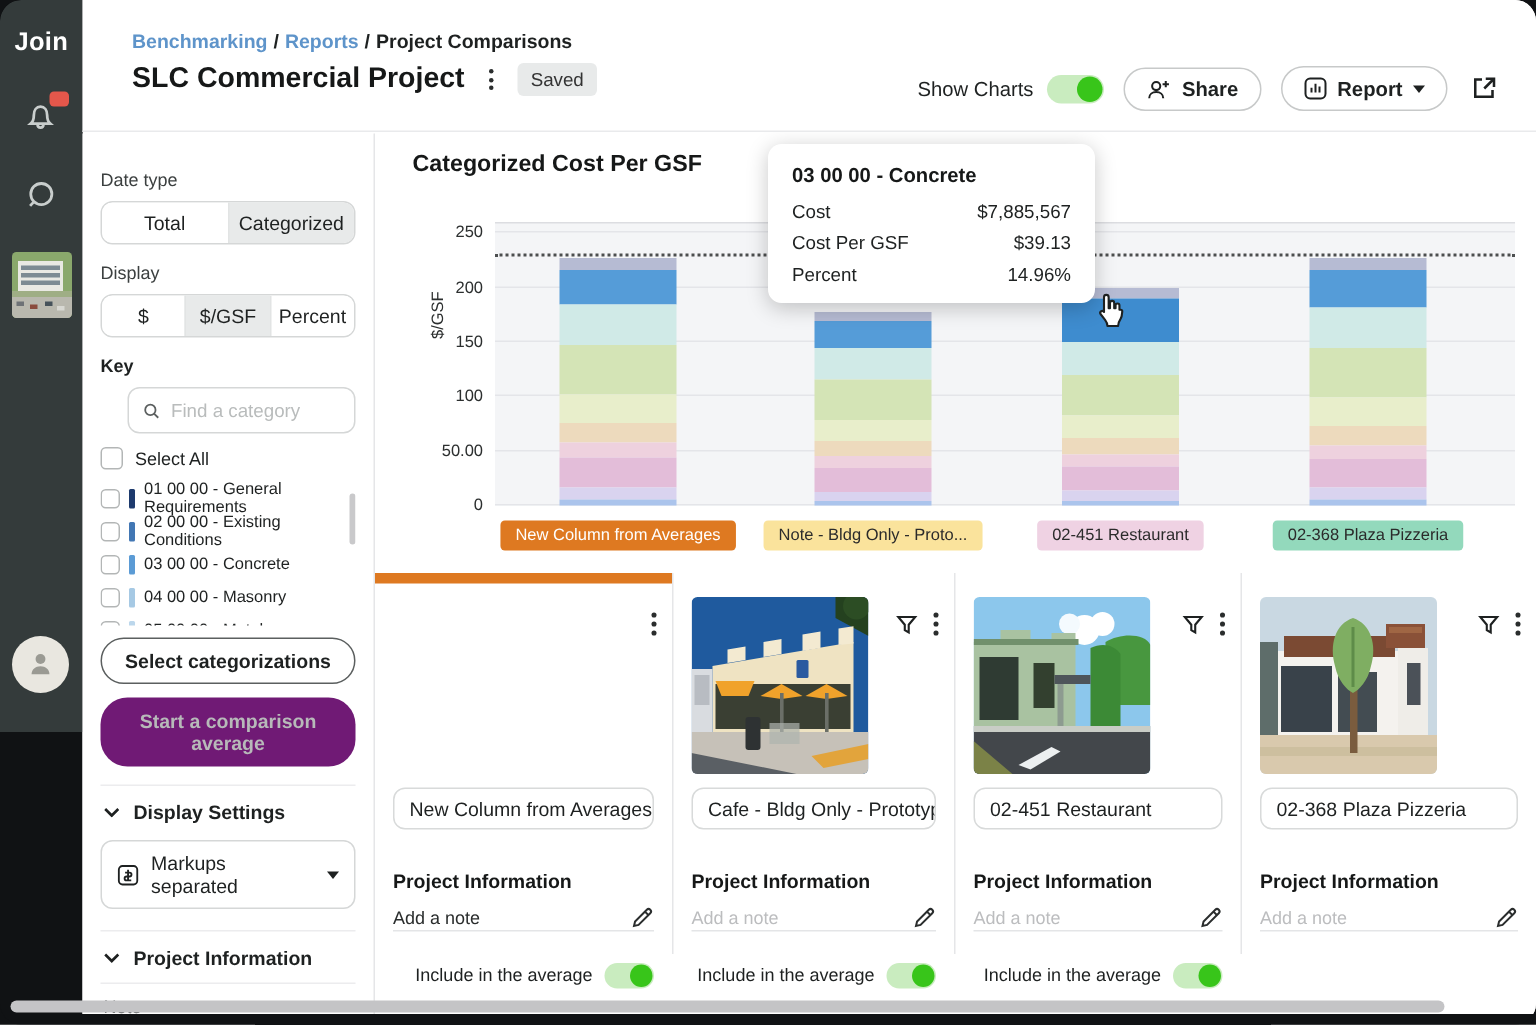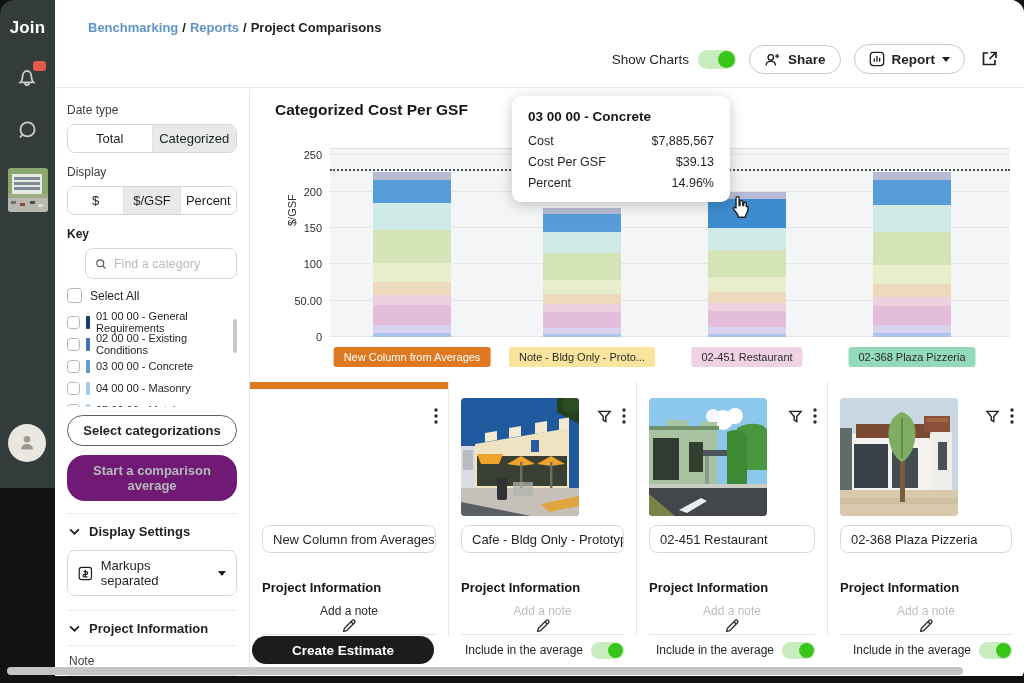--- a/index.html
+++ b/index.html
@@ -28,21 +28,21 @@
   .header-right { position:absolute; right:24px; top:44px; display:flex; align-items:center; gap:13px; }
   .show-charts { display:flex; align-items:center; gap:9px; font-size:13.5px; color:#1e2121; }
   .toggle { position:relative; width:38px; height:19px; border-radius:10px; background:#c9ecbf; cursor:pointer; flex:none; }
   .toggle i { position:absolute; right:1px; top:1px; width:17px; height:17px; border-radius:50%; background:#38c51a; }
   .toggle.sm { width:33px; height:17px; }
   .toggle.sm i { width:15px; height:15px; }
   .pill-btn { display:flex; align-items:center; gap:7px; border:1.5px solid #c7c9c9; border-radius:17px; padding:6px 14px; font-size:13.5px; font-weight:700; color:#1e2121; background:#fff; cursor:pointer; }
   .caret { width:0; height:0; border-left:4.5px solid transparent; border-right:4.5px solid transparent; border-top:5.5px solid #1e2121; }
 
   
-  .sidebar { position:absolute; left:55px; top:89px; width:195px; height:587px; background:#fff; border-right:1px solid #e5e6e8; padding:10px 12px 0 12px; overflow:hidden; }
+  .sidebar { position:absolute; left:55px; top:89px; width:195px; height:587px; background:#fff; border-right:1px solid #e5e6e8; padding:20px 12px 0 12px; overflow:hidden; }
   .side-label { font-size:12px; color:#3c4040; margin:4px 0 7px; }
   .side-label.bold { font-weight:700; color:#1e2121; }
   .segmented { display:flex; border:1.5px solid #d5d7d7; border-radius:8px; overflow:hidden; background:#fff; margin-bottom:12px; }
   .seg-opt { flex:1; text-align:center; font-size:13px; font-weight:500; color:#1e2121; padding:6px 2px; cursor:pointer; background:#fff; border-left:1px solid #e2e4e4; }
   .seg-opt:first-child { border-left:none; }
   .seg-opt.sel { background:#e8eaea; }
   .search-box { display:flex; align-items:center; gap:7px; border:1.5px solid #d5d7d7; border-radius:8px; height:31px; padding:0 9px; margin-bottom:9px;margin-left:18px; }
   .search-box input { border:none; outline:none; font-size:12.5px; color:#333; width:100%; font-family:inherit; }
   .search-box input::placeholder { color:#b9bcbc; }
   .chk { width:15px; height:15px; border:1.5px solid #b3b6b6; border-radius:3.5px; background:#fff; flex:none; cursor:pointer; }
@@ -81,21 +81,21 @@
   
   .cards { position:absolute; left:0; top:294px; width:774px; height:254px; display:grid; grid-template-columns:198px 188px 191px 197px; }
   .card-col { position:relative; border-left:1px solid #e5e6e8; padding:0 12px; }
   .card-col:first-child { border-left:none; }
   .accent-strip { position:absolute; left:0; top:0; width:100%; height:7px; }
   .card-icons { position:absolute; right:10px; top:26px; display:flex; align-items:center; gap:10px; }
   .photo { margin-top:16px; width:118px; height:118px; border-radius:4px; overflow:hidden; }
   .photo svg { display:block; }
   .name-box { position:absolute; left:12px; right:12px; top:143px; height:28px; border:1.5px solid #d8dada; border-radius:8px; background:#fff; font-size:13px; color:#1e2121; display:flex; align-items:center; padding:0 10px; white-space:nowrap; overflow:hidden; }
   .proj-info { position:absolute; left:12px; top:198px; font-size:13px; font-weight:700; color:#161818; }
-  .note-row { position:absolute; left:12px; right:12px; top:222px; display:flex; align-items:center; justify-content:space-between; font-size:12px; padding-bottom:0; border-bottom:1px solid #e4e5e7;flex-direction:column; }
+  .note-row { position:absolute; left:12px; right:12px; top:222px; display:flex; align-items:center; justify-content:space-between; font-size:12px; padding-bottom:0; border-bottom:1px solid #e4e5e7; }
   .note-row.placeholder span { color:#bcbdbf; }
   .note-row.filled span { color:#2a2d2d; }
 
   
   .action-strip { position:absolute; left:0; top:548px; width:774px; height:28px; display:grid; grid-template-columns:198px 188px 191px 197px; background:#fff; z-index:4; }
   .action-cell { display:flex; align-items:center; justify-content:flex-end; gap:8px; padding-right:12px; font-size:12px; color:#1e2121; }
   .create-btn { margin:0 auto; width:182px; height:28px; background:#1b1c1c; color:#fff; border:none; border-radius:15px; font-size:13.5px; font-weight:700; cursor:pointer; font-family:inherit; }
   .hscroll { position:absolute; left:7px; top:667px; width:956px; height:8px; border-radius:4px; background:#c4c4c6; z-index:7; }
 
   svg { display:block; }
@@ -139,20 +139,29 @@
     <div class="rail-avatar">
       <svg width="22" height="22" viewBox="0 0 24 24" fill="#9a9a93">
         <circle cx="12" cy="8" r="3.6"></circle>
         <path d="M5.5 19c0-3.6 2.9-5.8 6.5-5.8s6.5 2.2 6.5 5.8z"></path>
       </svg>
     </div>
   </aside>
 
   <header class="header">
     <div class="breadcrumb"><span class="bc-link">Benchmarking</span><span class="bc-sep">/</span><span class="bc-link">Reports</span><span class="bc-sep">/</span><span class="">Project Comparisons</span></div>
+    <div class="title-row">
+      <span class="page-title">SLC Commercial Project</span>
+      <span class="kebab">
+          <i></i>
+          <i></i>
+          <i></i>
+        </span>
+      <span class="saved-badge">Saved</span>
+    </div>
     <div class="header-right">
       <div class="show-charts">
         <span>Show Charts</span>
         <span class="toggle">
             <i></i>
           </span>
       </div>
       <button class="pill-btn">
         <svg width="17" height="15" viewBox="0 0 20 17" fill="none" stroke="#1e2121" stroke-width="1.6">
           <circle cx="8" cy="6" r="3.2"></circle>
@@ -512,23 +521,20 @@
             <span style="cursor:pointer;">
               <svg width="16" height="16" viewBox="0 0 18 18" fill="none" stroke="#2a2d2d" stroke-width="1.5">
                 <path d="M3 15l.8-3.4 8.8-8.8a1.8 1.8 0 0 1 2.6 2.6L6.4 14.2z"></path>
                 <path d="M11.2 4.2l2.6 2.6"></path>
               </svg>
             </span>
           </div>
         </div>
       </div>
     <div class="action-strip" id="action-strip">
-        <div class="action-cell" style="justify-content: center;">
-          <button class="create-btn">Create Estimate</button>
-        </div>
         <div class="action-cell">
           <span>Include in the average</span>
           <span class="toggle sm">
             <i></i>
           </span>
         </div>
         <div class="action-cell">
           <span>Include in the average</span>
           <span class="toggle sm">
             <i></i>

